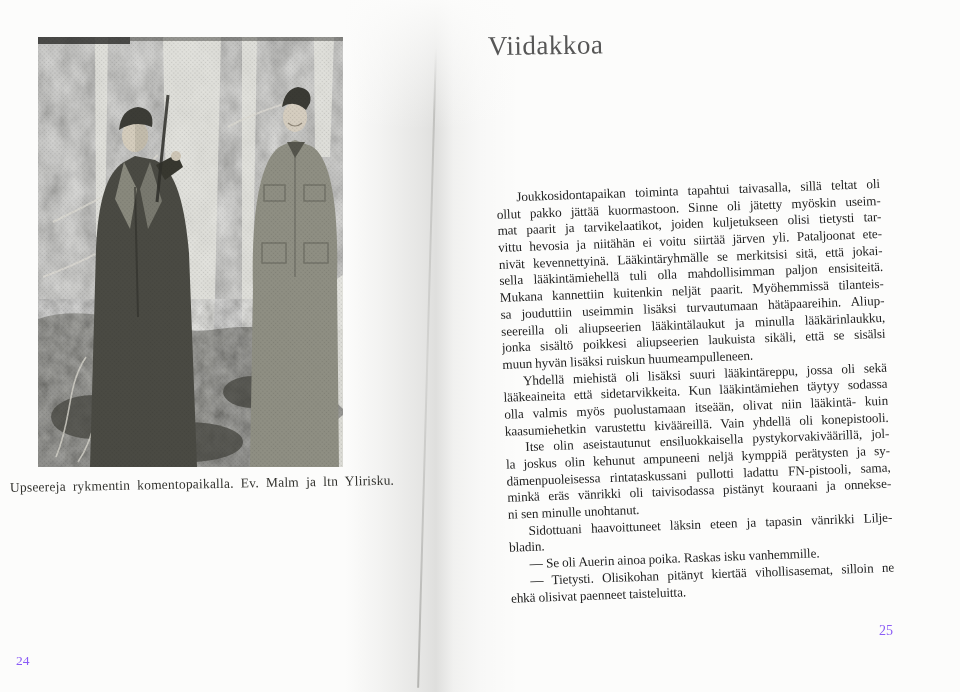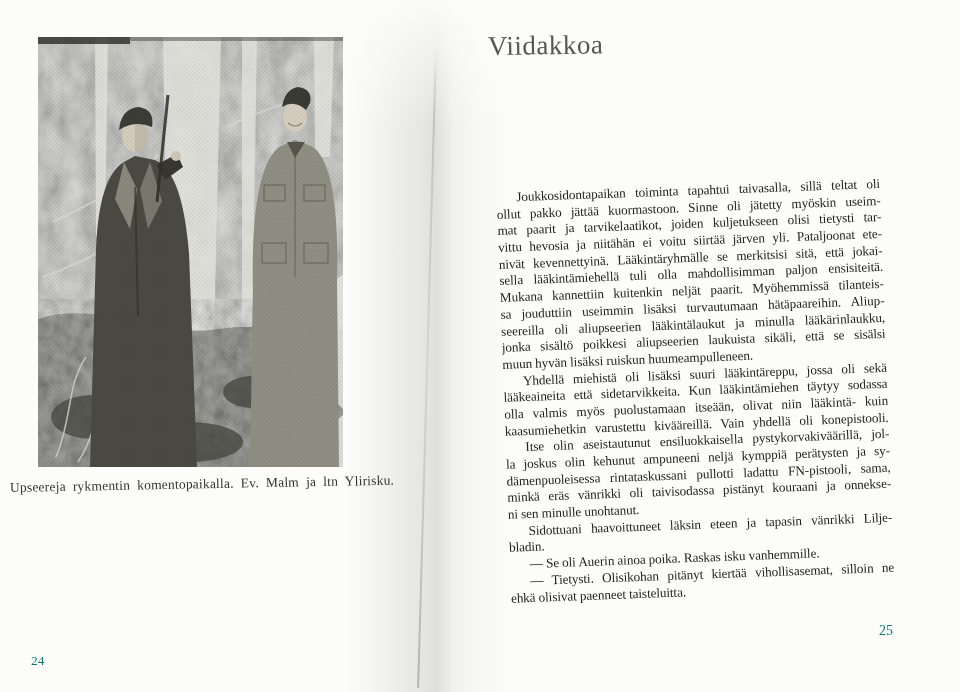--- a/index.html
+++ b/index.html
@@ -16,22 +16,22 @@
   }
   .photo svg { display:block; width:100%; height:100%; }
 
   .caption {
     position:absolute; left:10px; top:480px; width:410px;
     font-size:13.5px; color:#33332f; word-spacing:3.5px; letter-spacing:0.2px;
     transform:rotate(-1.1deg); transform-origin:left center;
     white-space:nowrap;
   }
 
-  .pagenum { position:absolute; color:#0f766e; }
-  .pn-left  { left:31px;  top:653px; font-size:13.5px; }
+  .pagenum { position:absolute; color:#8b5cf6; }
+  .pn-left  { left:16px;  top:653px; font-size:13.5px; }
   .pn-right { left:879px; top:623px; font-size:14px; }
 
   
   .gutter {
     position:absolute; left:345px; top:0; width:175px; height:100%;
     background:linear-gradient(90deg,
       rgba(70,70,65,0)    0%,
       rgba(70,70,65,0.05) 20%,
       rgba(70,70,65,0.13) 45%,
       rgba(70,70,65,0.16) 52%,

